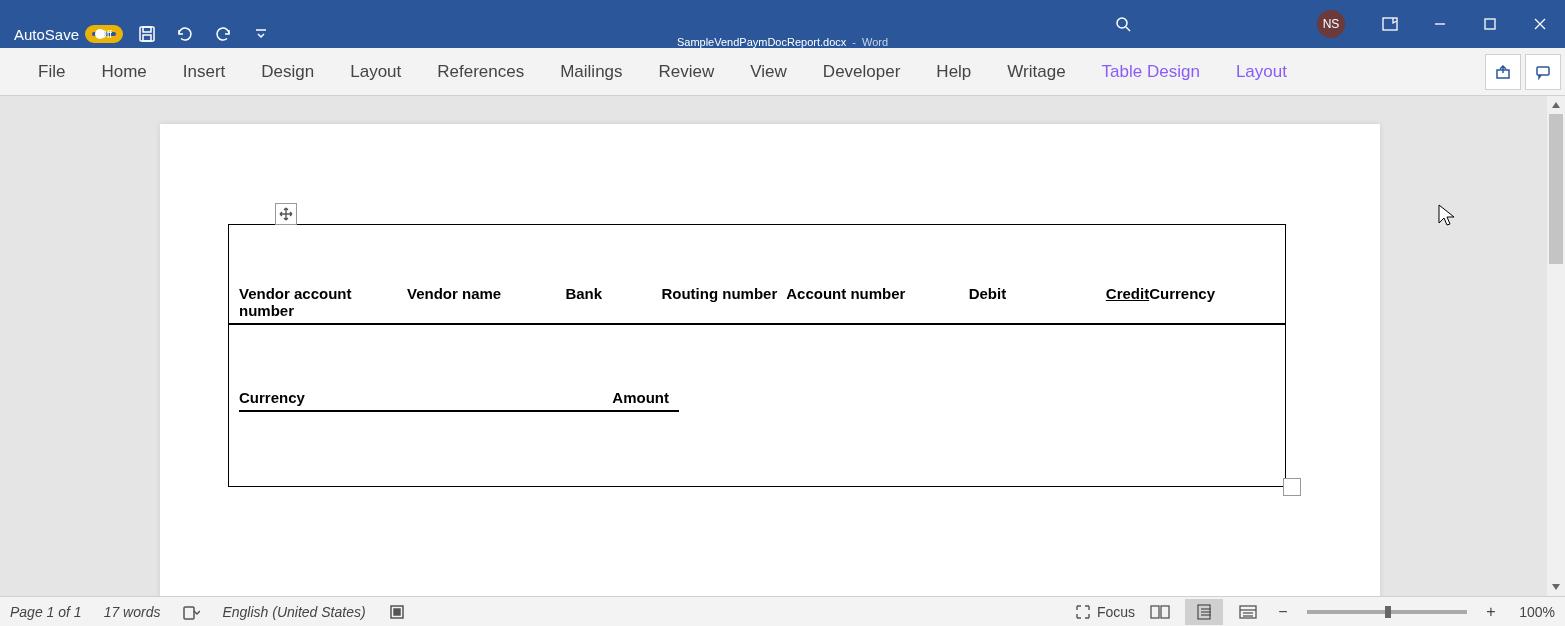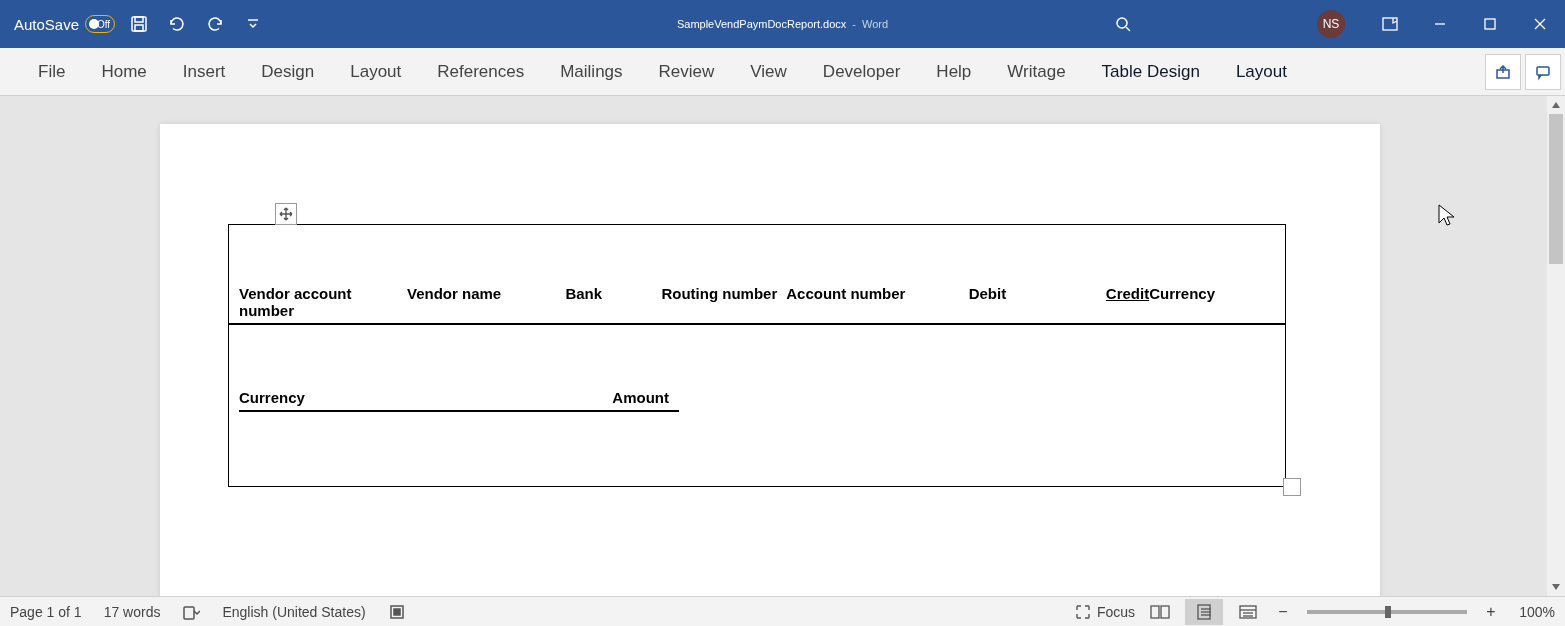--- a/index.html
+++ b/index.html
@@ -8,28 +8,28 @@
     background: #e5e5e5;
     width: 1565px;
     height: 626px;
     overflow: hidden;
     position: relative;
   }
   .title-bar {
     background: #2b579a;
     height: 48px;
     display: flex;
-    align-items: center;
+    align-items: flex-end;
     color: #fff;
     position: relative;
   }
   .tb-left { display:flex; align-items:center; gap:10px; padding-left:14px; }
   .autosave { display:flex; align-items:center; gap:6px; font-size:15px; }
   .toggle {
-    width:30px; height:18px; border:1px solid #eab308; border-radius:9px;
+    width:38px; height:18px; border:7px solid #eab308; border-radius:9px;
     position:relative; display:flex; align-items:center;
   }
   .toggle-knob { width:10px; height:10px; background:#fff; border-radius:50%; margin-left:3px; }
   .toggle-text { font-size:10px; color:#fff; position:absolute; right:4px; }
   .qat-btn { width:28px; height:28px; display:flex; align-items:center; justify-content:center; cursor:pointer; }
   .qat-btn svg { stroke:#fff; fill:none; stroke-width:1.5; }
   .tb-center { position:absolute; left:50%; transform:translateX(-50%); display:flex; align-items:center; gap:6px; font-size:11px; }
   .tb-center .fname { color:#fff; }
   .tb-center .app { color:#c8d4e6; }
   .tb-right { position:absolute; right:0; display:flex; align-items:center; height:100%; }
@@ -43,21 +43,21 @@
   .win-btn svg { stroke:#fff; fill:none; stroke-width:1.3; }
 
   .ribbon-tabs {
     background:#f3f3f3; height:48px; display:flex; align-items:center;
     padding-left:20px; border-bottom:1px solid #d0d0d0; position:relative;
   }
   .ribbon-tab {
     padding:0 18px; height:48px; display:flex; align-items:center;
     font-size:17px; color:#444; cursor:pointer;
   }
-  .ribbon-tab.ctx { color:#0f172a; }
+  .ribbon-tab.ctx { color:#8b5cf6; }
   .ribbon-right { position:absolute; right:4px; display:flex; gap:4px; }
   .ribbon-icon-btn { width:36px; height:36px; border:1px solid #d0d0d0; display:flex; align-items:center; justify-content:center; cursor:pointer; background:#fff; }
   .ribbon-icon-btn svg { stroke:#2b579a; fill:none; stroke-width:1.5; }
 
   .doc-area {
     position:absolute; top:96px; left:0; right:18px; bottom:30px;
     background:#e5e5e5; overflow:hidden;
   }
   .page {
     position:absolute; top:28px; left:160px; width:1220px;
@@ -105,21 +105,21 @@
   .v-arrow { height:18px; width:100%; display:flex; align-items:center; justify-content:center; cursor:pointer; }
   .v-arrow svg { fill:#666; }
   .v-track { flex:1; width:100%; position:relative; }
   .v-thumb { position:absolute; top:0; left:2px; right:2px; height:150px; background:#c4c4c4; }
 
   .status-bar {
     position:absolute; bottom:0; left:0; right:0; height:30px;
     background:#f3f3f3; border-top:1px solid #d0d0d0;
     display:flex; align-items:center; font-size:14px; color:#444;
   }
-  .sb-left { display:flex; align-items:center; gap:22px; padding-left:10px; }
+  .sb-left { display:flex; align-items:center; gap:22px; padding-left:10px;font-style:italic; }
   .sb-item { cursor:pointer; display:flex; align-items:center; gap:6px; }
   .sb-right { position:absolute; right:10px; display:flex; align-items:center; gap:6px; }
   .view-btn { width:38px; height:26px; display:flex; align-items:center; justify-content:center; cursor:pointer; }
   .view-btn.active { background:#d0d0d0; }
   .view-btn svg { stroke:#555; fill:none; stroke-width:1.3; }
   .zoom-slider { width:160px; height:4px; background:#aaa; position:relative; margin:0 8px; }
   .zoom-thumb { position:absolute; top:-4px; left:78px; width:6px; height:12px; background:#666; }
   .zoom-btn { width:20px; text-align:center; cursor:pointer; font-size:16px; }
   .zoom-val { width:48px; text-align:right; }
 

